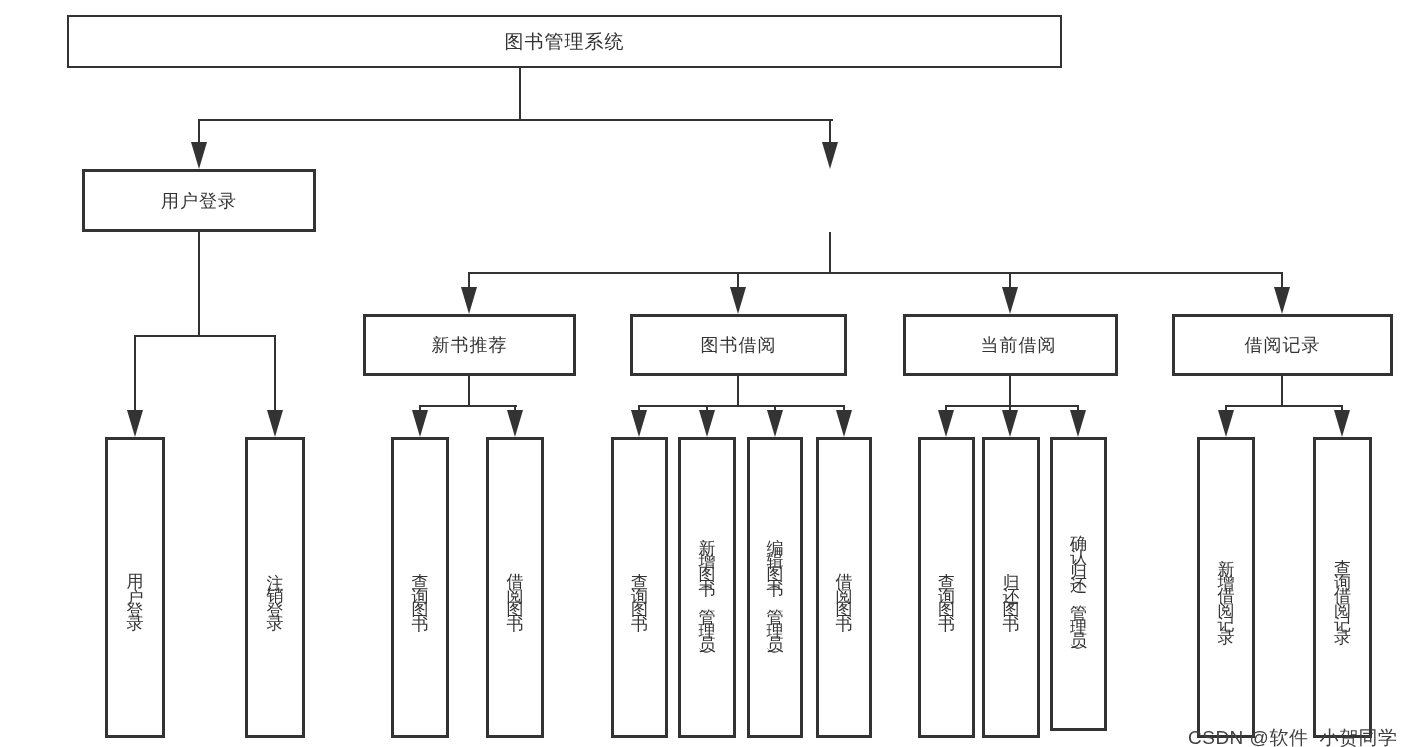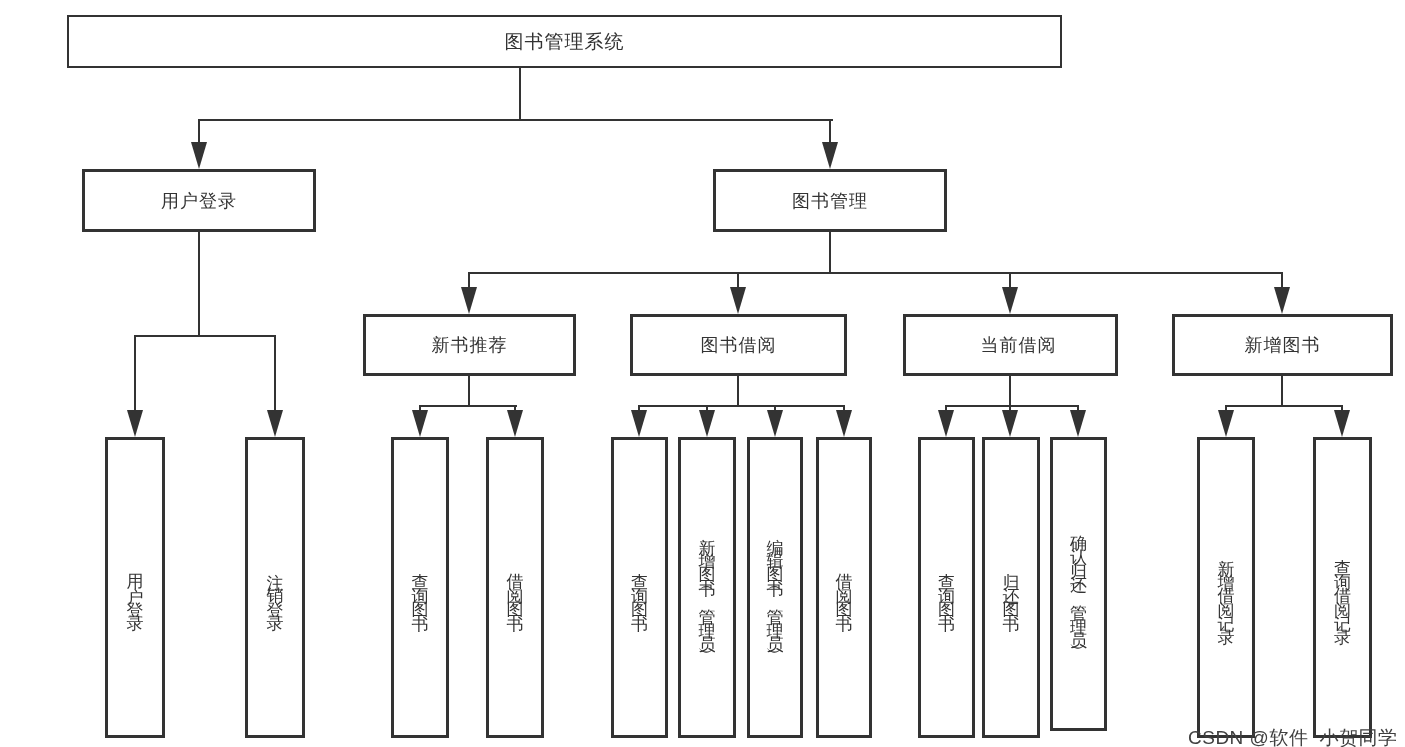--- a/index.html
+++ b/index.html
@@ -63,23 +63,20 @@
   <div class="vl" style="left:519px;top:67px;width:2px;height:53px;"></div>
   <div class="hl" style="left:198px;top:119px;width:635px;height:2px;"></div>
   <div class="vl" style="left:198px;top:119px;width:2px;height:26px;"></div>
   <div class="arw" style="left:191px;top:142px;"></div>
   <div class="vl" style="left:829px;top:119px;width:2px;height:26px;"></div>
   <div class="arw" style="left:822px;top:142px;"></div>
 
   <div class="box" style="left:82px;top:169px;width:234px;height:63px;">
     <span>用户登录</span>
   </div>
-  <div class="box" style="left:713px;top:169px;width:234px;height:63px;">
-    <span>图书管理</span>
-  </div>
 
   <div class="vl" style="left:198px;top:232px;width:2px;height:104px;"></div>
   <div class="hl" style="left:134px;top:335px;width:142px;height:2px;"></div>
   <div class="vl" style="left:134px;top:335px;width:2px;height:76px;"></div>
   <div class="arw" style="left:127px;top:410px;"></div>
   <div class="vl" style="left:274px;top:335px;width:2px;height:76px;"></div>
   <div class="arw" style="left:267px;top:410px;"></div>
 
   <div class="vl" style="left:829px;top:232px;width:2px;height:41px;"></div>
   <div class="hl" style="left:468px;top:272px;width:815px;height:2px;"></div>
@@ -95,21 +92,21 @@
   <div class="box" style="left:630px;top:314px;width:217px;height:62px;">
     <span>图书借阅</span>
   </div>
   <div class="box" style="left:363px;top:314px;width:213px;height:62px;">
     <span>新书推荐</span>
   </div>
   <div class="box" style="left:903px;top:314px;width:215px;height:62px;padding-left:16px;">
     <span>当前借阅</span>
   </div>
   <div class="box" style="left:1172px;top:314px;width:221px;height:62px;">
-    <span>新增图书</span>
+    <span>借阅记录</span>
   </div>
 
   <div class="vl" style="left:468px;top:376px;width:2px;height:30px;"></div>
   <div class="hl" style="left:419px;top:405px;width:98px;height:2px;"></div>
   <div class="vl" style="left:419px;top:405px;width:2px;height:8px;"></div>
   <div class="arw" style="left:412px;top:410px;"></div>
   <div class="vl" style="left:514px;top:405px;width:2px;height:8px;"></div>
   <div class="arw" style="left:507px;top:410px;"></div>
 
   <div class="vl" style="left:737px;top:376px;width:2px;height:30px;"></div>

